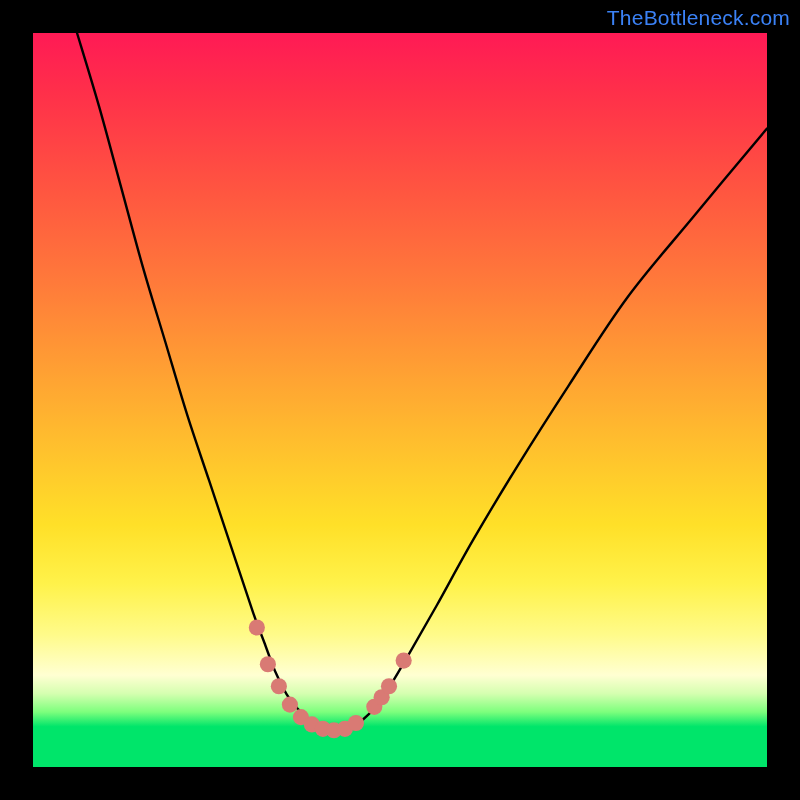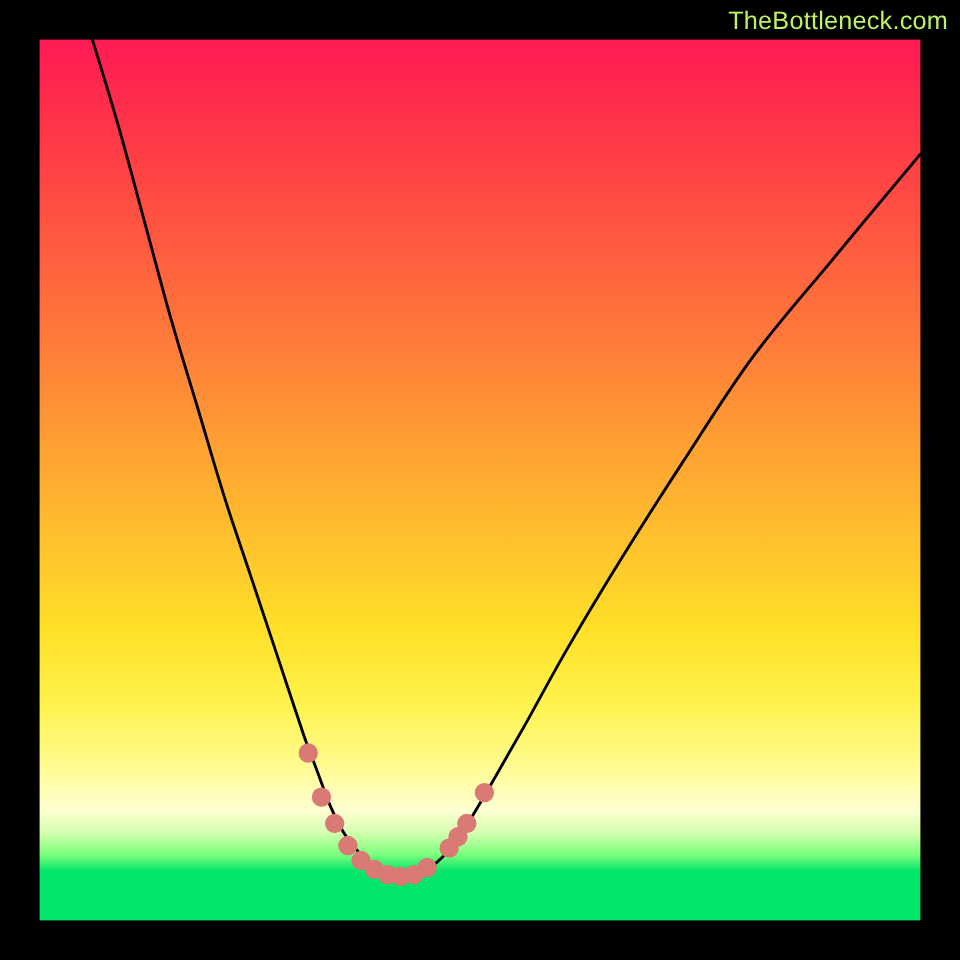--- a/index.html
+++ b/index.html
@@ -41,21 +41,21 @@
       #d5ffb0 90%,
       #7dff7d 92.5%,
       #00e56a 94.5%,
       #00e56a 100%
     );
   }
   .watermark {
     position: absolute;
     top: 6px;
     right: 10px;
-    color: #bef264;
+    color: #3b82f6;
     font-size: 21px;
     letter-spacing: 0.2px;
     font-weight: 400;
     user-select: none;
   }
   svg.curve {
     position: absolute;
     left: 33px;
     top: 33px;
     width: 734px;

